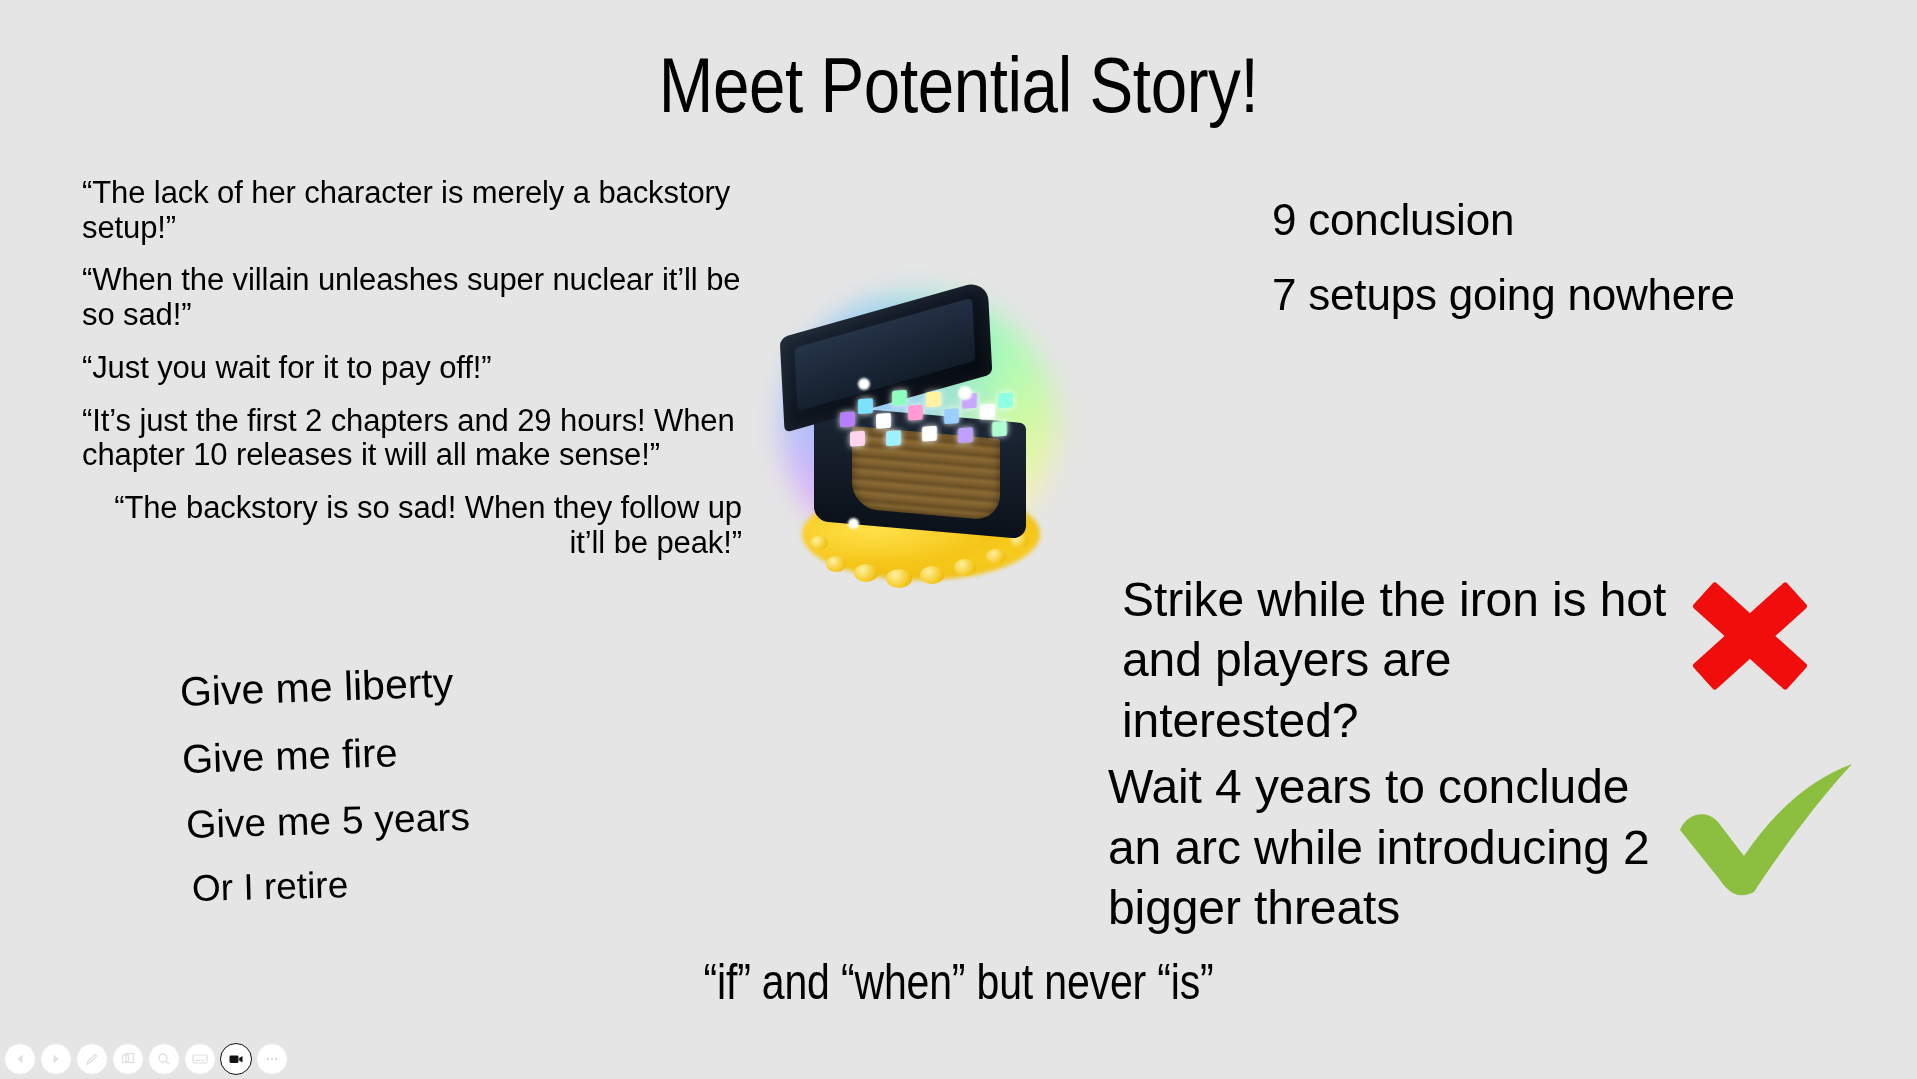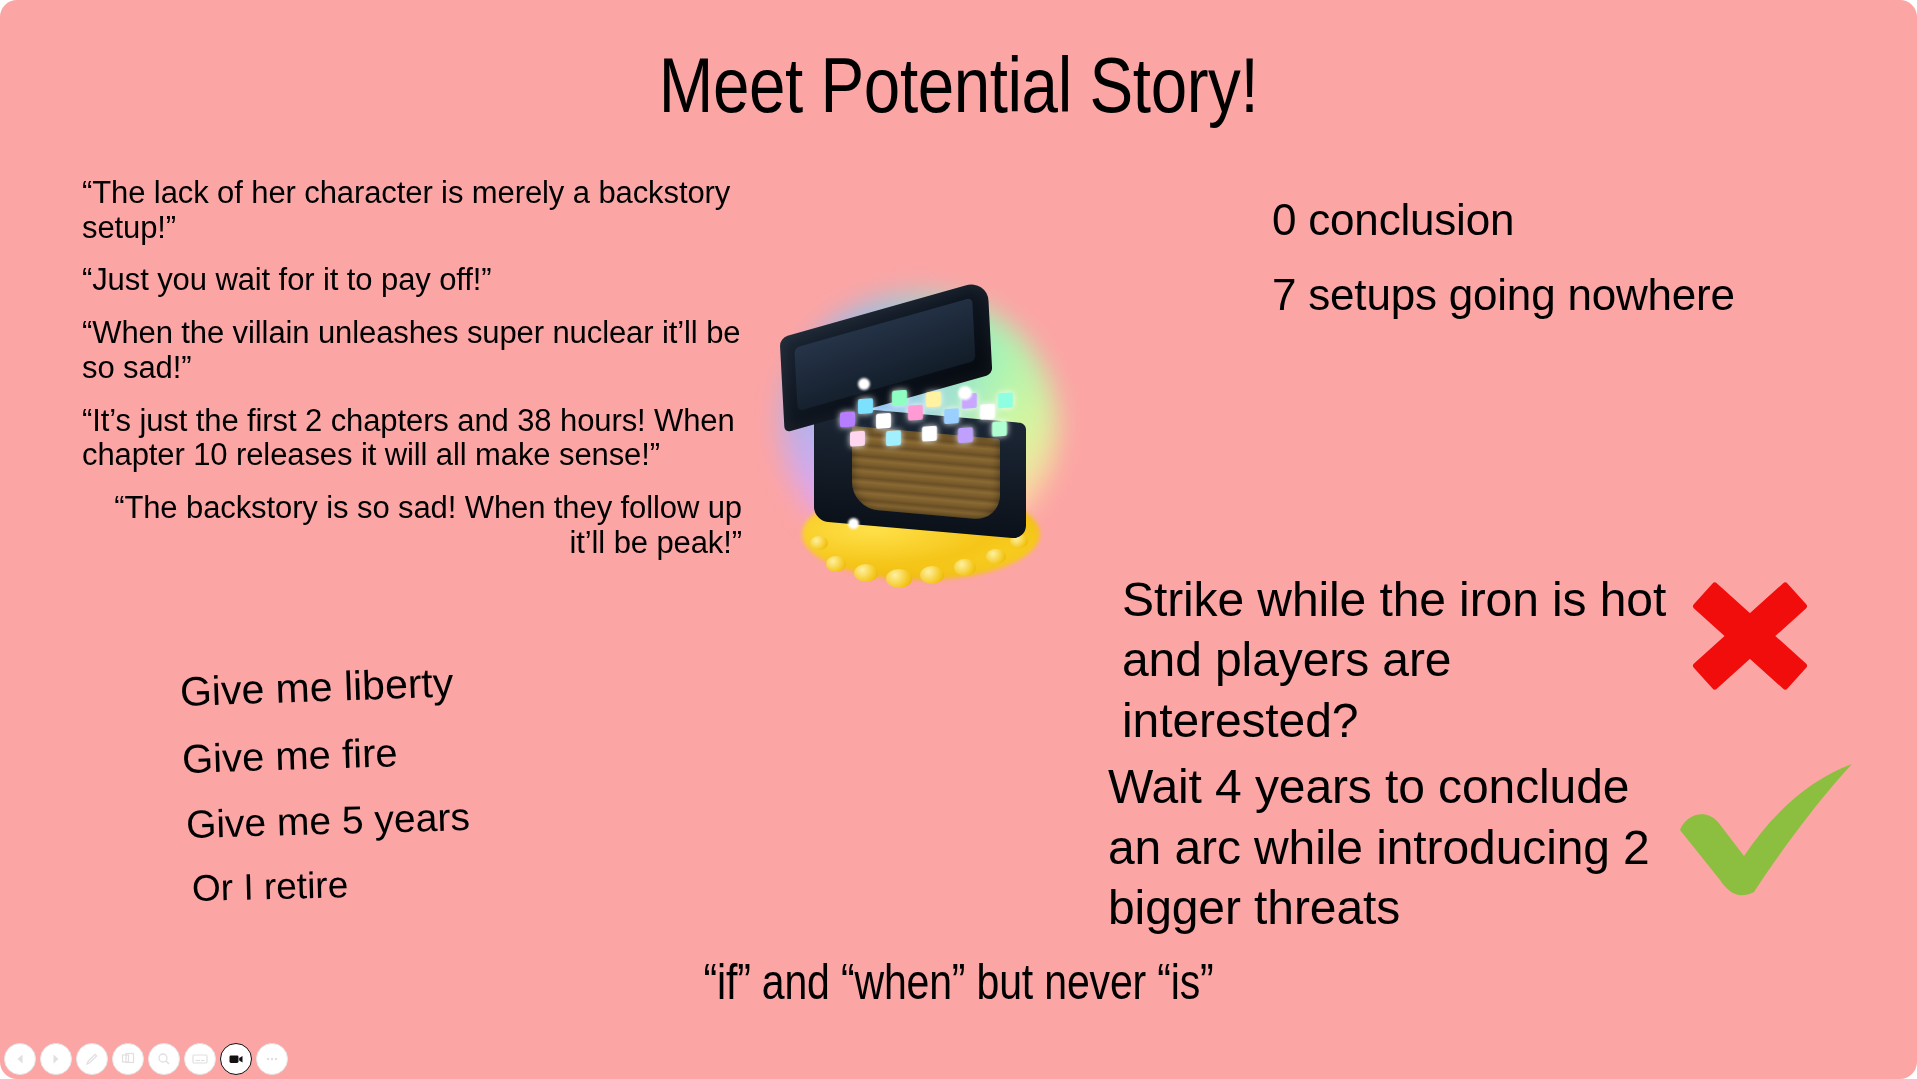--- a/index.html
+++ b/index.html
@@ -12,22 +12,21 @@
     height: 1079px;
     overflow: hidden;
     font-family: "Liberation Sans", sans-serif;
     color: #000000;
     position: relative;
   }
 
   .slide {
     position: absolute;
     inset: 0;
-    background: #fca5a5;
-    border-radius: 17px;
+    background: #e5e5e5;
   }
 
   
   .slide-title {
     position: absolute;
     left: 0;
     right: 0;
     top: 46px;
     text-align: center;
     font-family: "Liberation Sans Narrow", "Liberation Sans", sans-serif;
@@ -261,23 +260,23 @@
 </style>
 </head>
 <body>
 
 <div class="slide">
 
   <div class="slide-title">Meet Potential Story!</div>
 
   <div class="quotes">
     <div class="quote-line">“The lack of her character is merely a backstory setup!”</div>
+    <div class="quote-line">“When the villain unleashes super nuclear it’ll be so sad!”</div>
     <div class="quote-line">“Just you wait for it to pay off!”</div>
-    <div class="quote-line">“When the villain unleashes super nuclear it’ll be so sad!”</div>
-    <div class="quote-line">“It’s just the first 2 chapters and 38 hours! When chapter 10 releases it will all make sense!”</div>
+    <div class="quote-line">“It’s just the first 2 chapters and 29 hours! When chapter 10 releases it will all make sense!”</div>
     <div class="quote-line">“The backstory is so sad! When they follow up it’ll be peak!”</div>
   </div>
 
   <div class="poem">
     <div class="poem-line l1">Give me liberty</div>
     <div class="poem-line l2">Give me fire</div>
     <div class="poem-line l3">Give me 5 years</div>
     <div class="poem-line l4">Or I retire</div>
   </div>
 
@@ -318,21 +317,21 @@
       <div class="gem" style="left:124px;top:50px; background:#c0a0ff;"></div>
       <div class="gem" style="left:158px;top:46px; background:#b0ffd0;"></div>
     </div>
 
     <div class="sparkle" style="left:96px; top:96px; width:12px;height:12px;"></div>
     <div class="sparkle" style="left:196px;top:104px;width:14px;height:14px;"></div>
     <div class="sparkle" style="left:86px; top:236px;width:11px;height:11px;"></div>
   </div>
 
   <div class="stats">
-    <div class="stat-line">0 conclusion</div>
+    <div class="stat-line">9 conclusion</div>
     <div class="stat-line">7 setups going nowhere</div>
   </div>
 
   <div class="compare">
     <div class="compare-item first">Strike while the iron is hot and players are interested?</div>
     <div class="compare-item">Wait 4 years to conclude an arc while introducing 2 bigger threats</div>
   </div>
 
   <div class="mark-x">
     <span class="a"></span>

